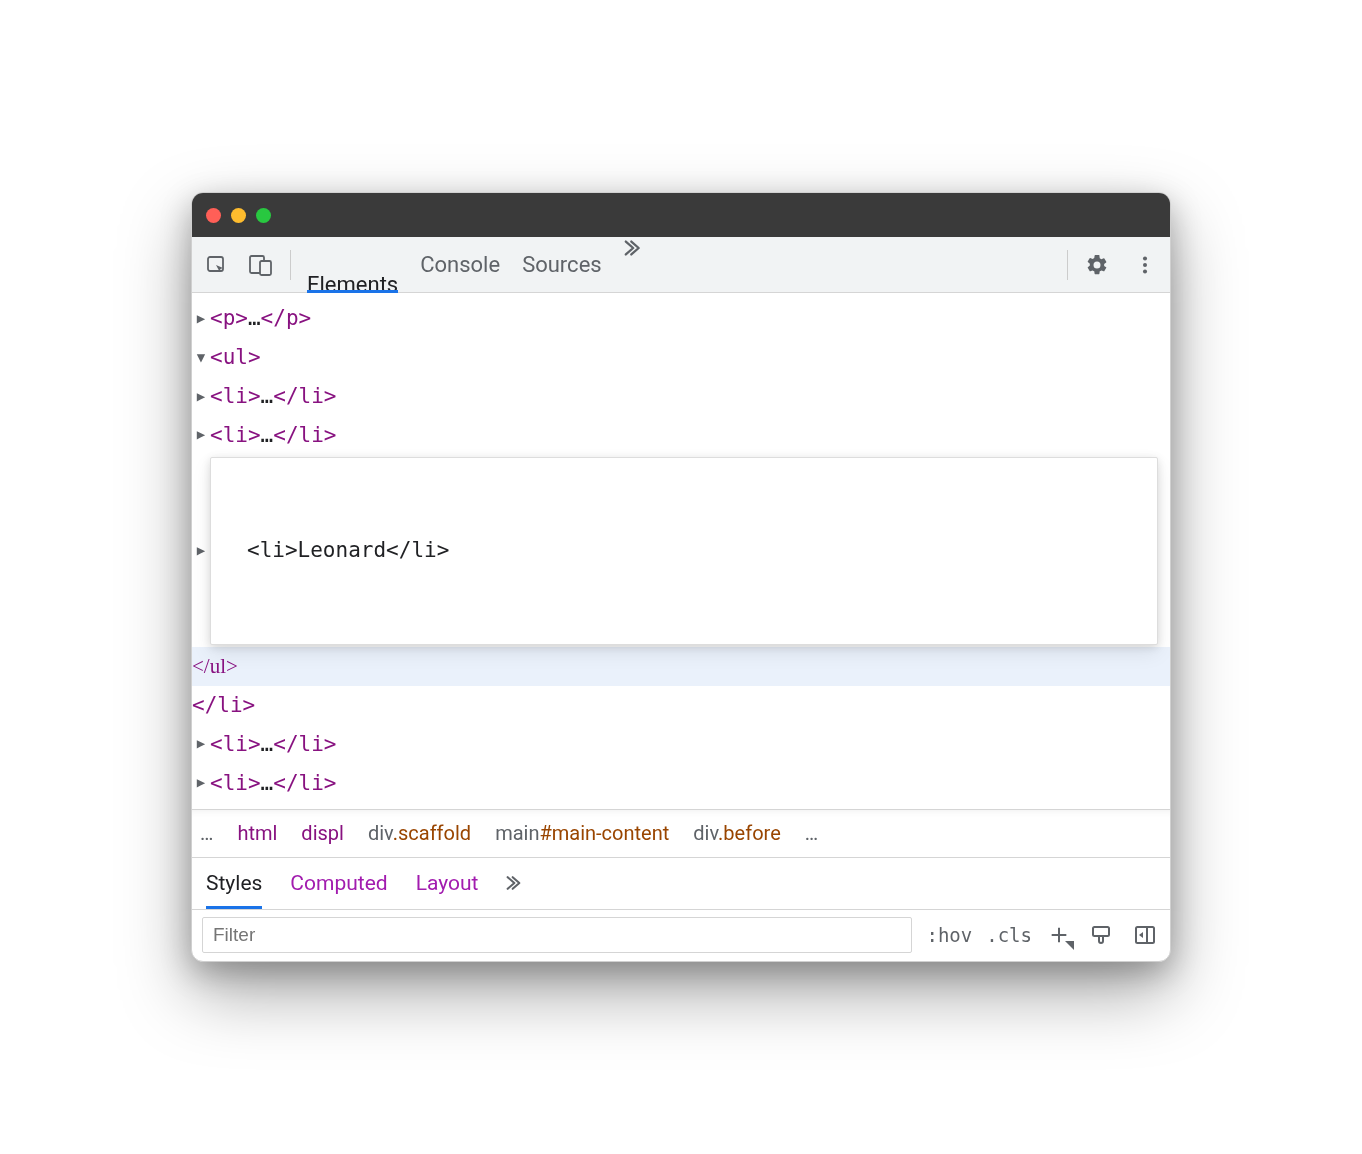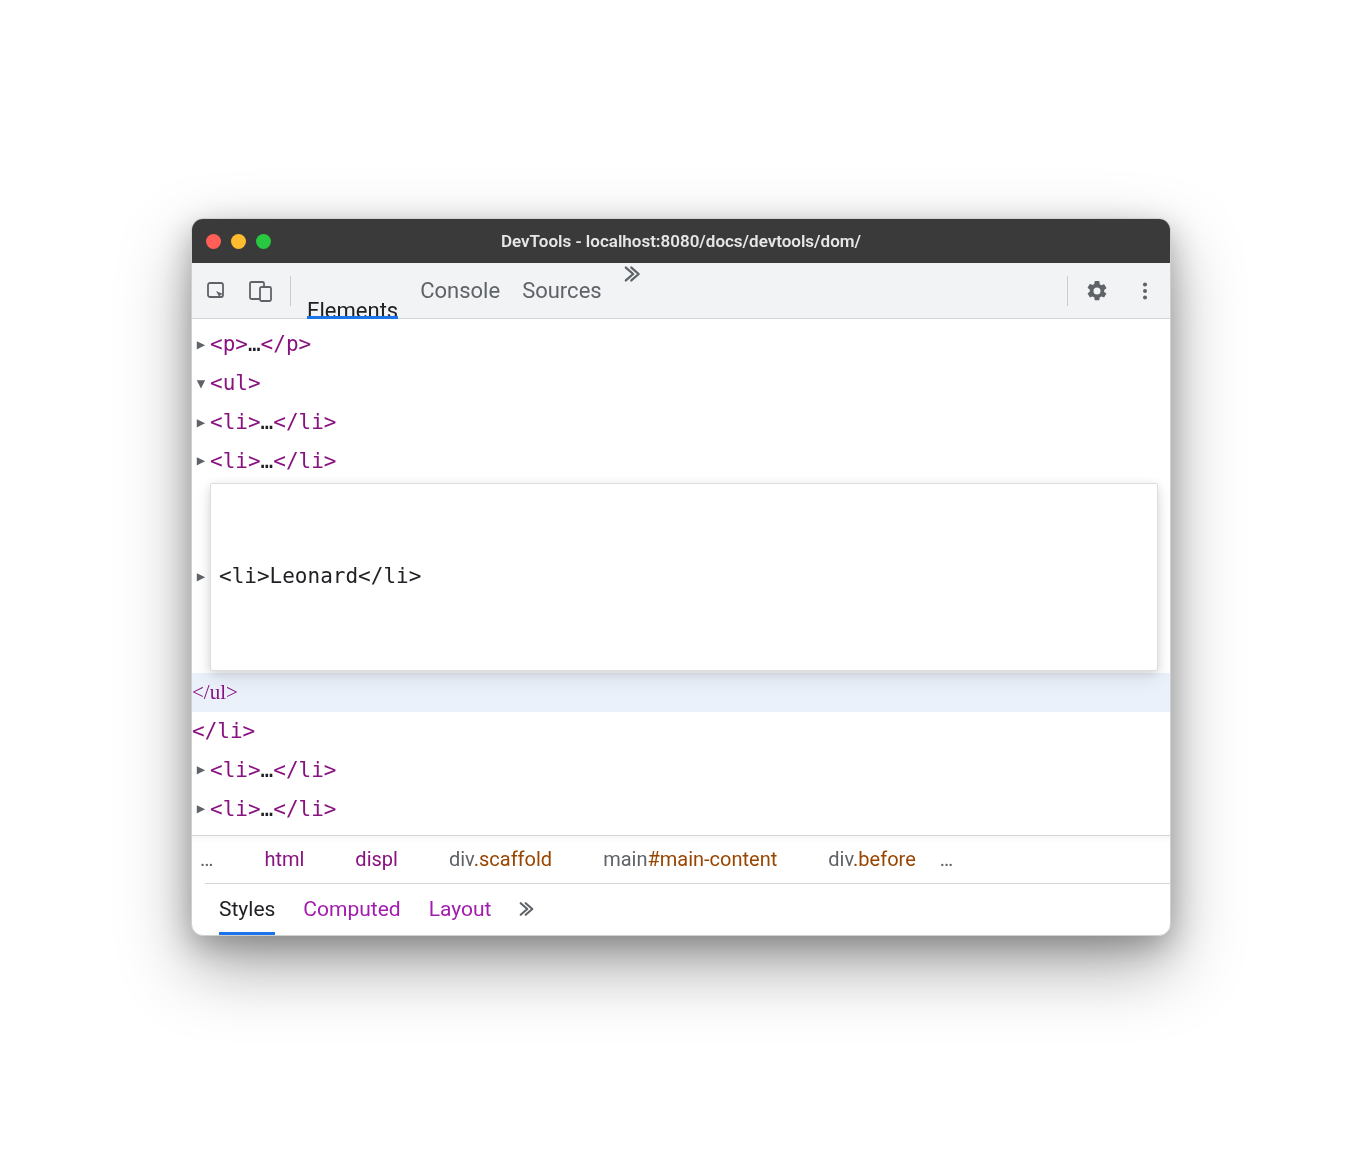--- a/index.html
+++ b/index.html
@@ -65,38 +65,38 @@
   .ellips { color:#202124; }
   .badge { font-family:-apple-system,sans-serif; font-size:16px; color:#5f6368; border:1px solid #bbb; border-radius:14px; padding:0px 10px; margin-left:10px; background:#f1f3f4;}
   .row.sel { background:#eaf1fb;font-family:Liberation Serif, serif; }
 
   .editbox {
     background:#fff; border:1px solid #ddd; border-radius:2px;
     box-shadow: 0 2px 8px rgba(0,0,0,0.12), 0 8px 20px rgba(0,0,0,0.08);
     padding:4px 8px; margin:2px 0 2px 0; line-height:1.7;
     font-family: ui-monospace, Menlo, Consolas, monospace;
   }
-  .editbox .eline { color:#202124; }
+  .editbox .eline { color:#202124;margin-left:28px; }
   .editbox .tagc { color:#202124; }
   .cursor { display:inline-block; width:1.5px; height:22px; background:#000; vertical-align:-3px; }
   .sel-bg { background:#d6e2fb; }
 
   .breadcrumb {
     display:flex; align-items:center; height:48px; border-top:1px solid #d5d5d5;
     font-size:20px; color:#5f6368; padding:0 8px; gap:24px; overflow:hidden;
     box-shadow: inset 0 8px 8px -8px rgba(0,0,0,0.08);
   }
-  .crumb { color:#5f6368; cursor:pointer; white-space:nowrap;margin-left:27px;}
+  .crumb { color:#5f6368; cursor:pointer; white-space:nowrap;}
   .crumb.tagged { color:#881280; }
   .crumb .cls, .crumb .id { color:#994500; }
   .bc-ell { color:#5f6368; }
 
   .styles-tabs {
     display:flex; align-items:center; height:52px; border-top:1px solid #d5d5d5;
-    font-size:21px; gap:28px; padding:0 14px;margin-left:13px;
+    font-size:21px; gap:28px; padding:0 14px;
   }
   .stab { color:#a21caf; cursor:pointer; position:relative; height:100%; display:flex; align-items:center;}
   .stab.active { color:#202124;}
   .stab.active::after { content:""; position:absolute; left:0; right:0; bottom:0; height:3px; background:#1a73e8;}
 
   .styles-toolbar {
     display:flex; align-items:center; height:52px; border-top:1px solid #d5d5d5;
     padding:0 10px; gap:14px;
   }
   .filter-input {
@@ -112,21 +112,20 @@
 <body>
 
 <div class="window">
 
   <div class="titlebar">
     <div class="traffic">
       <div class="dot red"></div>
       <div class="dot yellow"></div>
       <div class="dot green"></div>
     </div>
-    <div class="title">DevTools - localhost:8080/docs/devtools/dom/</div>
   </div>
 
   <div class="toolbar">
     <div class="tb-left">
       <div class="icon-btn">
         <svg width="24" height="24" viewBox="0 0 24 24" fill="none" stroke="#5f6368" stroke-width="1.8">
           <rect x="3" y="4" width="15" height="14" rx="2"></rect>
           <path d="M11 12 l7 3 -2.5 1 -1 2.5 z" fill="#5f6368" stroke="none"></path>
         </svg>
       </div>
@@ -193,14 +192,40 @@
     <div class="stab">Computed</div>
     <div class="stab">Layout</div>
     <div class="more-chev">
       <svg width="20" height="20" viewBox="0 0 24 24">
           <path d="M8 5l8 7-8 7" fill="none" stroke="#5f6368" stroke-width="2.5" stroke-linecap="round" stroke-linejoin="round"></path>
           <path d="M2 5l8 7-8 7" fill="none" stroke="#5f6368" stroke-width="2.5" stroke-linecap="round" stroke-linejoin="round"></path>
         </svg>
     </div>
   </div>
 
+  <div class="styles-toolbar">
+    <input class="filter-input" placeholder="Filter" style="">
+    <span class="styles-toggle">:hov</span>
+    <span class="styles-toggle">.cls</span>
+    <div class="icon-btn plus-corner">
+      <svg width="22" height="22" viewBox="0 0 24 24" stroke="#5f6368" stroke-width="2.2" fill="none">
+          <path d="M12 4v16M4 12h16"></path>
+        </svg>
+      <svg width="9" height="9" viewBox="0 0 10 10" style="position:absolute; right:-2px; bottom:-2px;" fill="#5f6368">
+          <path d="M0 0 L10 0 L10 10 Z"></path>
+        </svg>
+    </div>
+    <div class="icon-btn">
+      <svg width="24" height="24" viewBox="0 0 24 24" fill="none" stroke="#5f6368" stroke-width="2">
+          <rect x="4" y="4" width="16" height="9" rx="1.5"></rect>
+          <path d="M10 13 v5 a2 2 0 0 0 4 0 v-5"></path>
+        </svg>
+    </div>
+    <div class="icon-btn">
+      <svg width="24" height="24" viewBox="0 0 24 24" fill="none" stroke="#5f6368" stroke-width="2">
+          <rect x="3" y="4" width="18" height="16" rx="1.5"></rect>
+          <line x1="14" y1="4" x2="14" y2="20"></line>
+          <path d="M10 9 l-4 3 4 3" fill="#5f6368" stroke="none"></path>
+        </svg>
+    </div>
+  </div>
 
 </div>
 
 </body></html>

